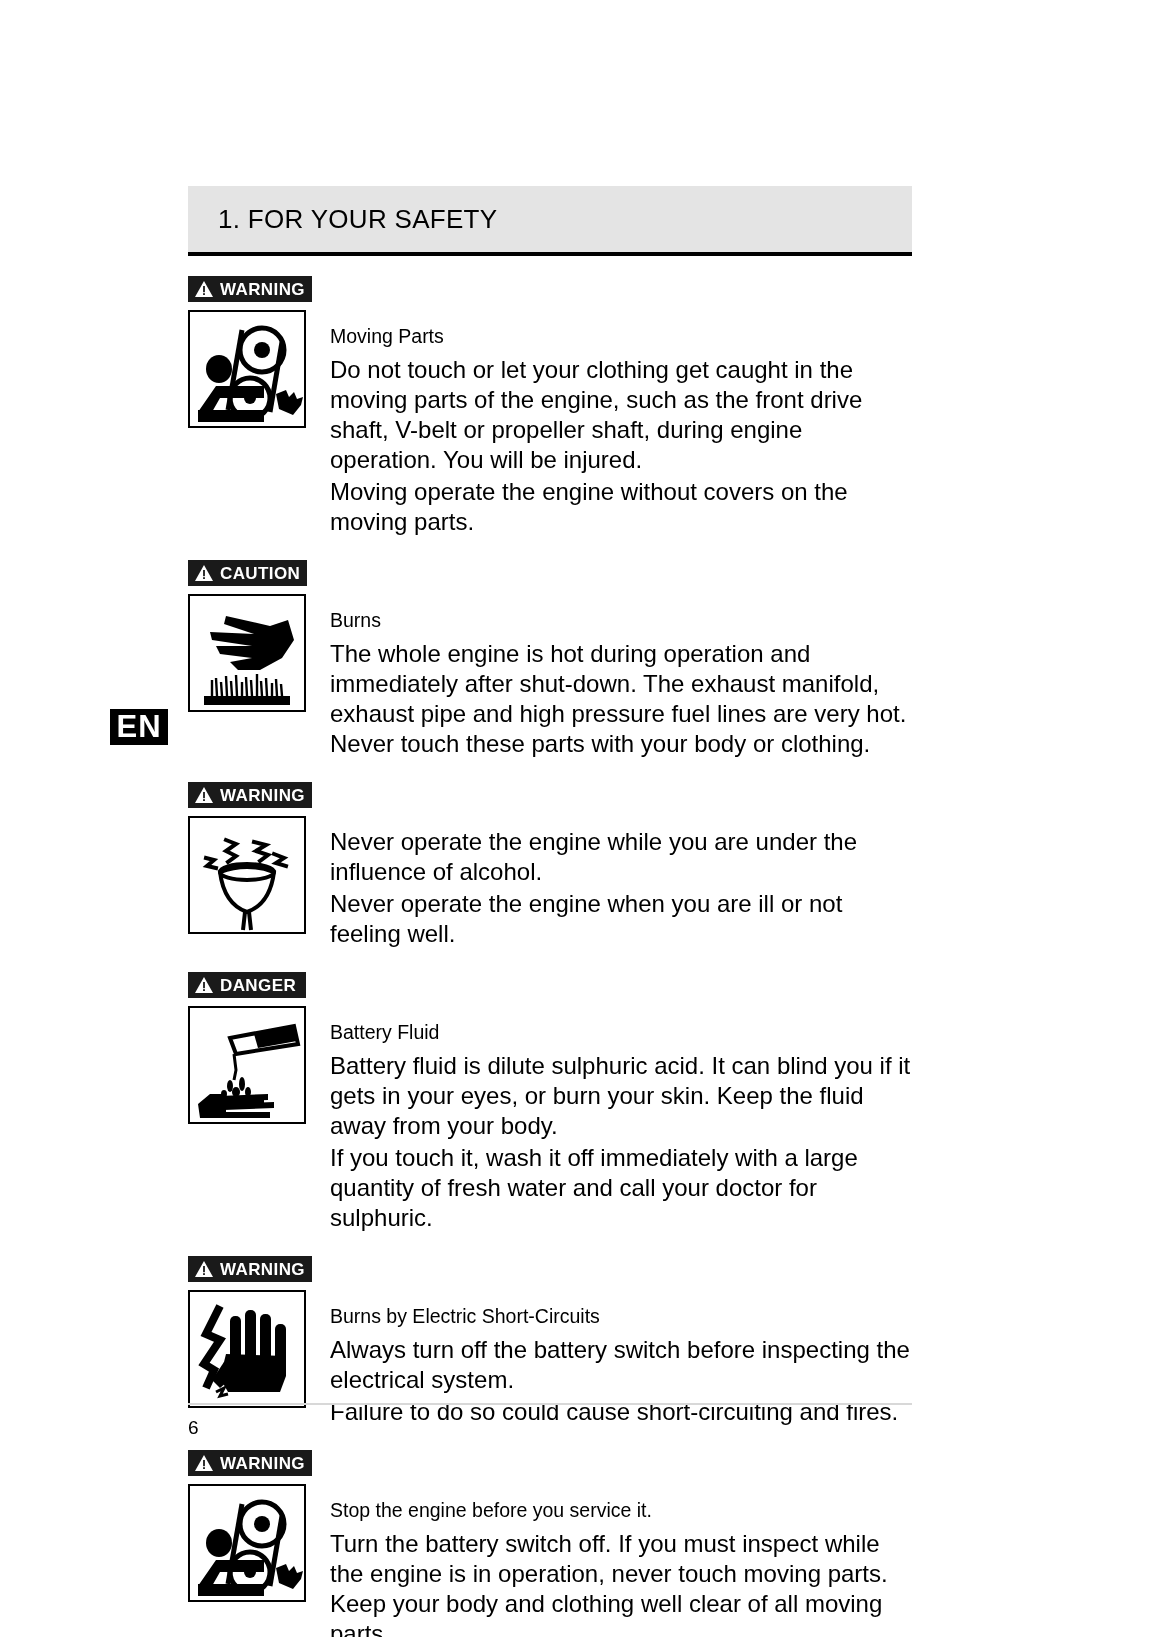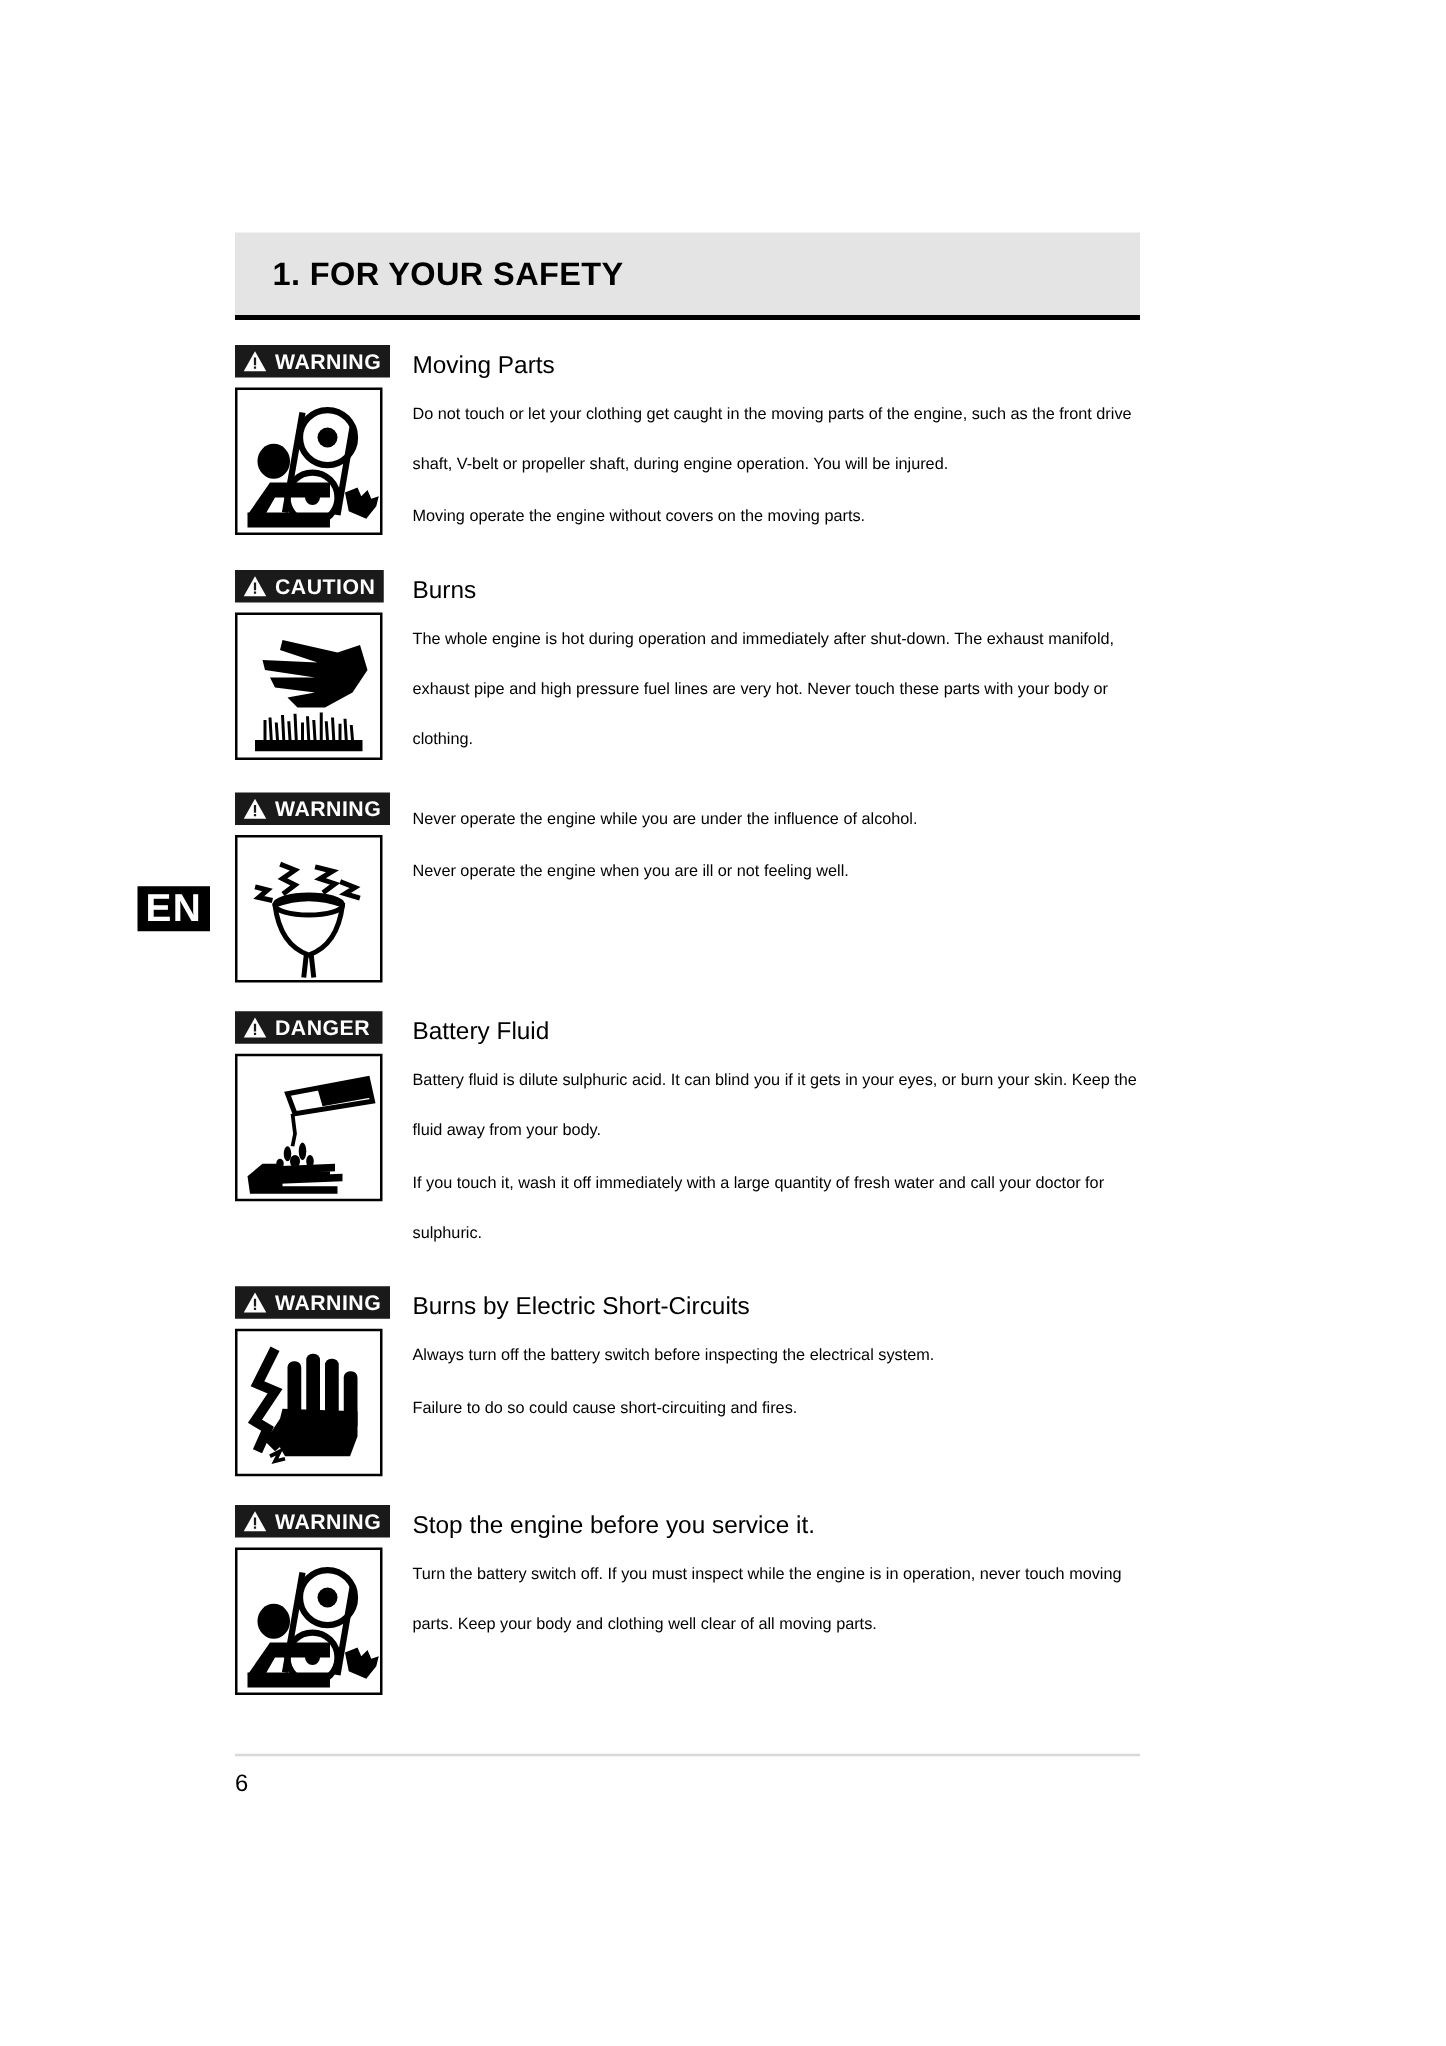--- a/index.html
+++ b/index.html
@@ -52,21 +52,21 @@
   .chapter-bar {
     background: #e4e4e4;
     height: 66px;
     display: flex;
     align-items: center;
     box-sizing: border-box;
     padding-left: 30px;
   }
   .chapter-title {
     font-size: 26px;
-    font-weight: bold;
+    font-weight: normal;
     letter-spacing: 0.3px;
   }
   .chapter-rule {
     height: 4px;
     background: #000000;
     width: 100%;
   }
 
   
   .blocks {
@@ -78,20 +78,21 @@
     margin-bottom: 23px;
   }
   .block-left {
     width: 118px;
     flex: 0 0 118px;
     margin-right: 24px;
   }
   .block-body {
     flex: 1 1 auto;
     padding-top: 1px;
+    margin-top: 44px;
   }
 
   
   .signal {
     background: #1a1a1a;
     height: 26px;
     display: flex;
     align-items: center;
     padding: 0 7px 0 6px;
     box-sizing: border-box;
@@ -128,22 +129,22 @@
   }
   .picto svg { display: block; width: 100%; height: 100%; }
 
   
   .heading {
     font-size: 19.5px;
     line-height: 30px;
     margin: 0 0 4px 0;
   }
   .para {
-    font-size: 13px;
-    line-height: 40px;
+    font-size: 24px;
+    line-height: 30px;
     margin: 0 0 2px 0;
   }
   .para:last-child { margin-bottom: 0; }
 
   
   .footer-rule {
     position: absolute;
     left: 188px;
     top: 1403px;
     width: 724px;

